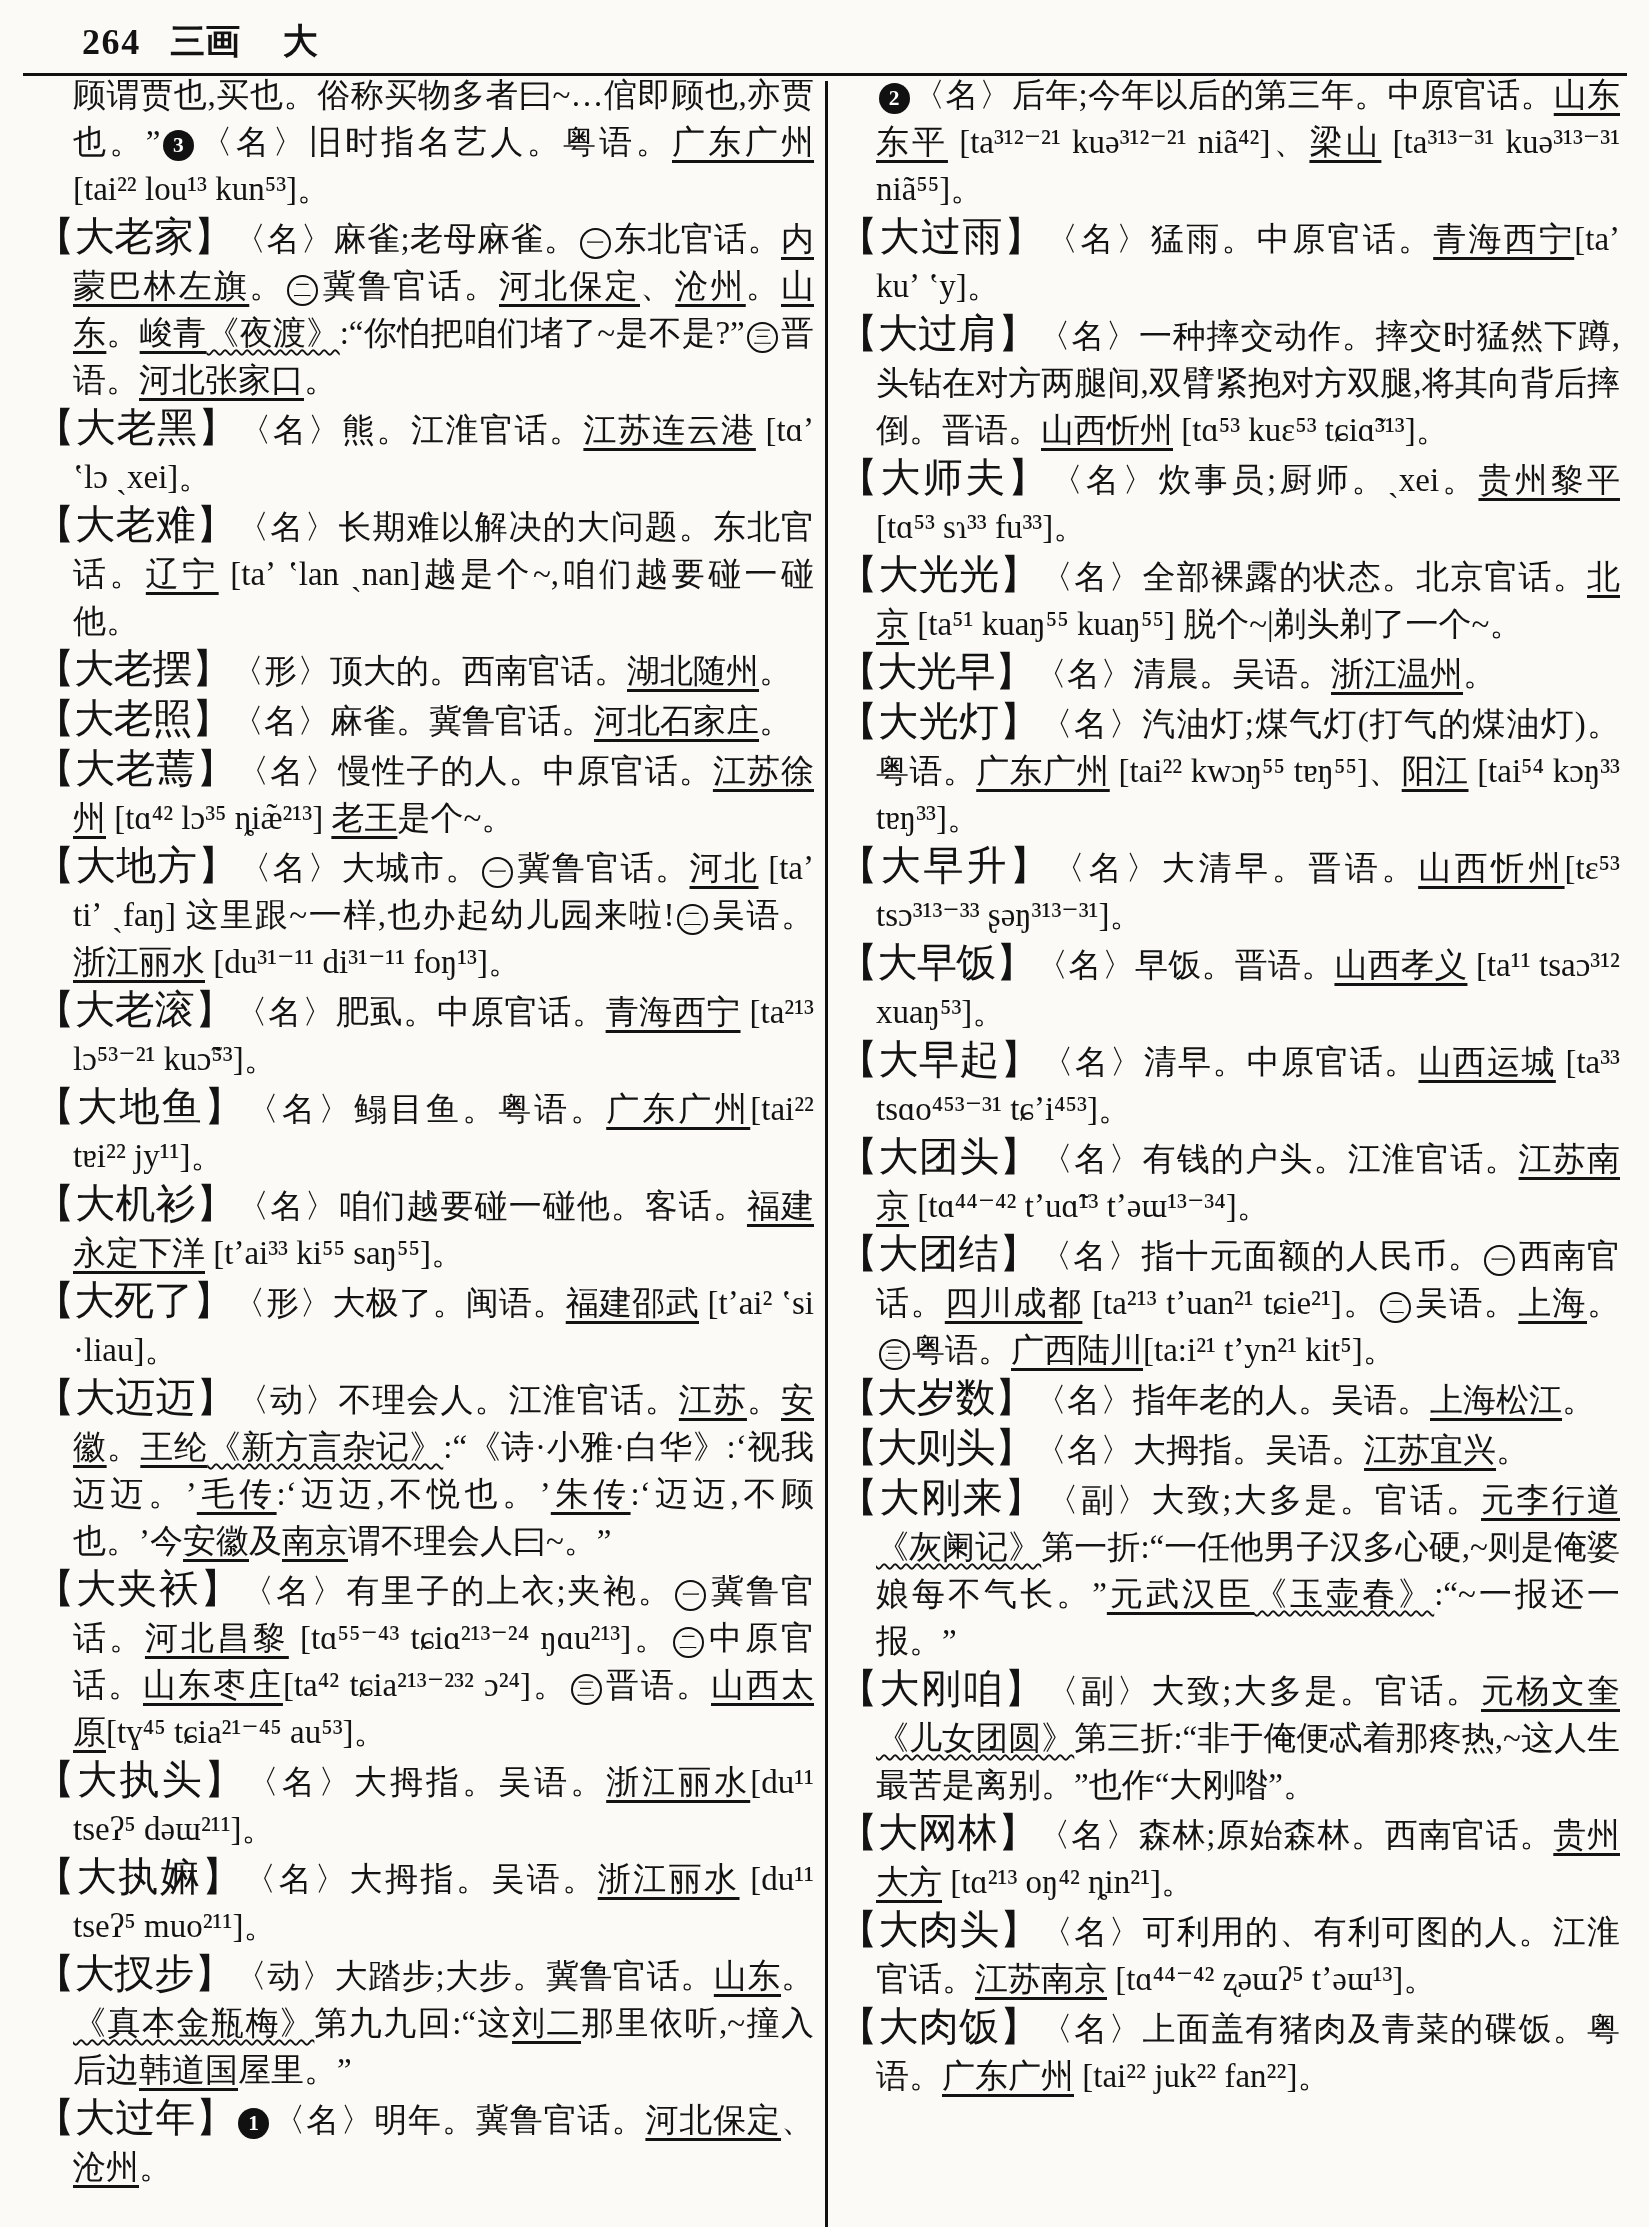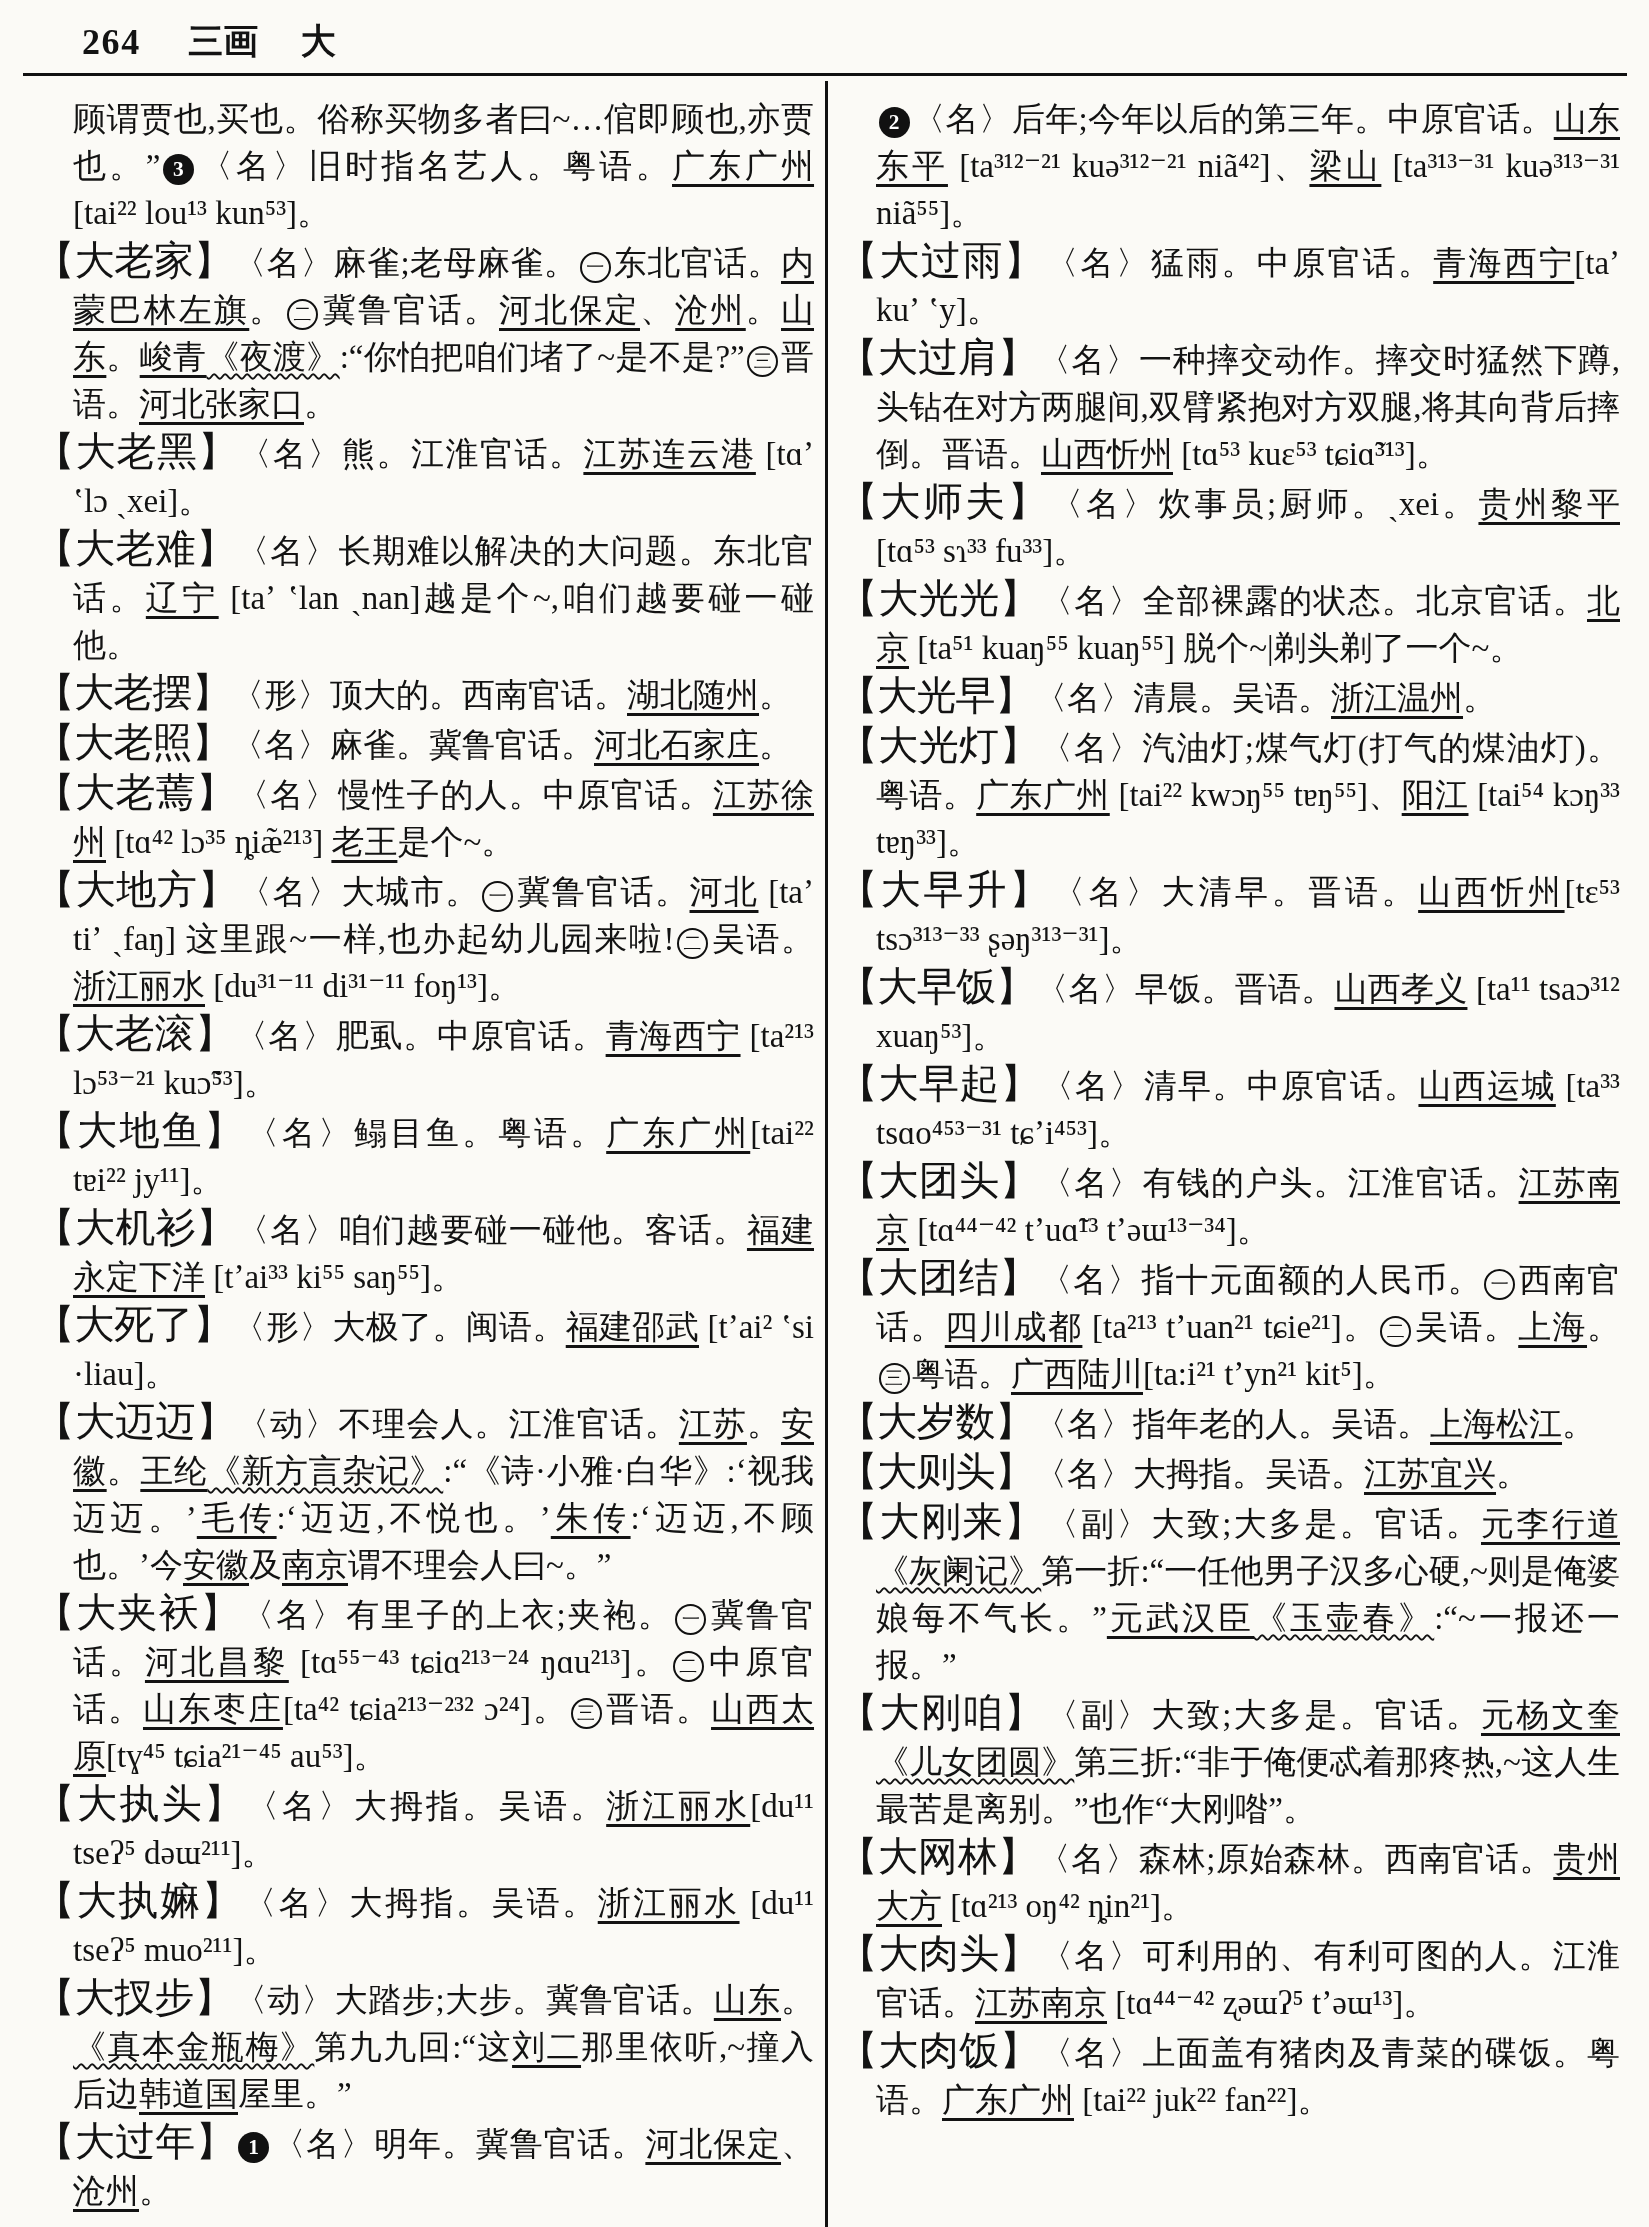--- a/index.html
+++ b/index.html
@@ -5,25 +5,25 @@
   html,body{margin:0;padding:0;}
   body{
     width:1650px;height:2227px;overflow:hidden;position:relative;
     background:#fbfaf6;color:#131313;
     font-family:"Liberation Serif","DejaVu Serif",serif;
     -webkit-font-smoothing:antialiased;
   }
   .page-header{position:absolute;left:82px;top:15px;height:53px;
     font-size:35px;font-weight:bold;display:flex;align-items:center;gap:11.5px;}
   .page-num{font-size:36px;letter-spacing:1.6px;}
-  .sec{margin-left:36px;}
+  .sec{margin-left:18px;}
   .rad{margin-left:31px;}
   .hrule{position:absolute;left:23px;top:73px;width:1604px;height:3.3px;background:#111;}
   .vrule{position:absolute;left:825px;top:81px;width:2.5px;height:2147px;background:#111;}
-  .col{position:absolute;top:96px;font-size:33px;line-height:47px;text-align:justify;}
+  .col{position:absolute;top:72px;font-size:33px;line-height:47px;text-align:justify;}
   .col-left{left:35px;width:779px;}
   .col-right{left:838px;width:782px;}
   p.entry{margin:0;padding-left:38px;text-indent:-38px;}
   p.entry.cont{text-indent:0;}
   .head{font-weight:normal;font-size:40px;letter-spacing:-0.8px;}
   .seg-u{text-decoration:underline;text-decoration-thickness:2.5px;text-underline-offset:6.6px;}
   .seg-w{text-decoration:underline wavy;text-decoration-thickness:1.6px;text-underline-offset:5px;font-family:Liberation Serif, serif;}
   .seg-m,.seg-b{
     display:inline-block;box-sizing:border-box;text-indent:0;
     width:31px;height:31px;border-radius:50%;text-align:center;

